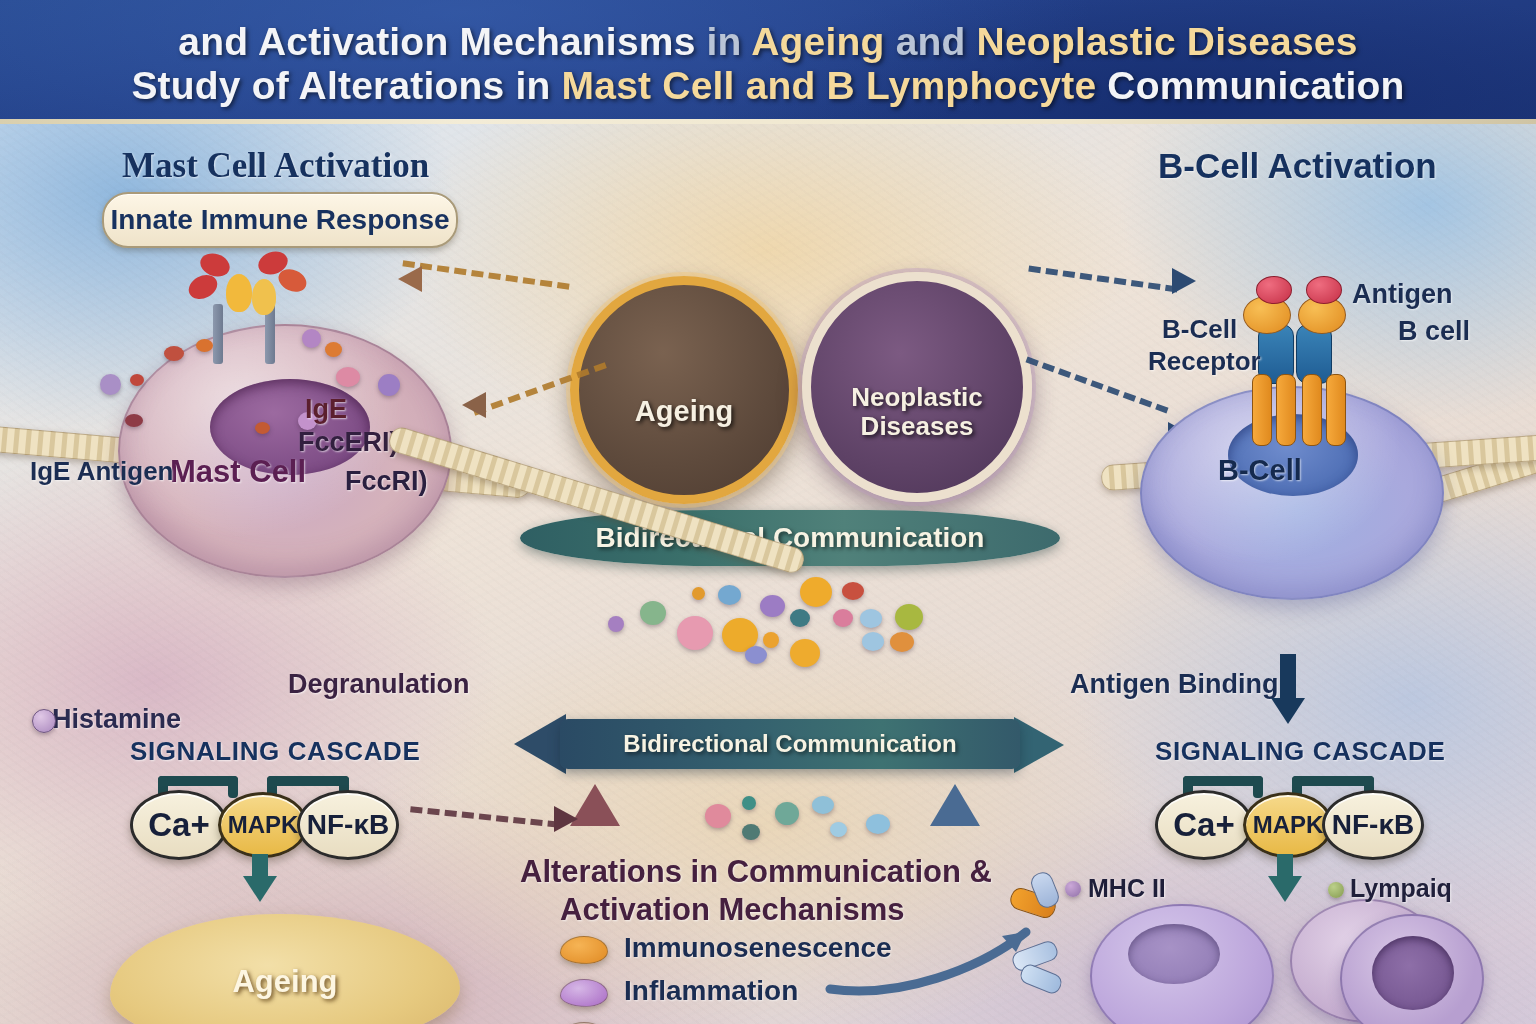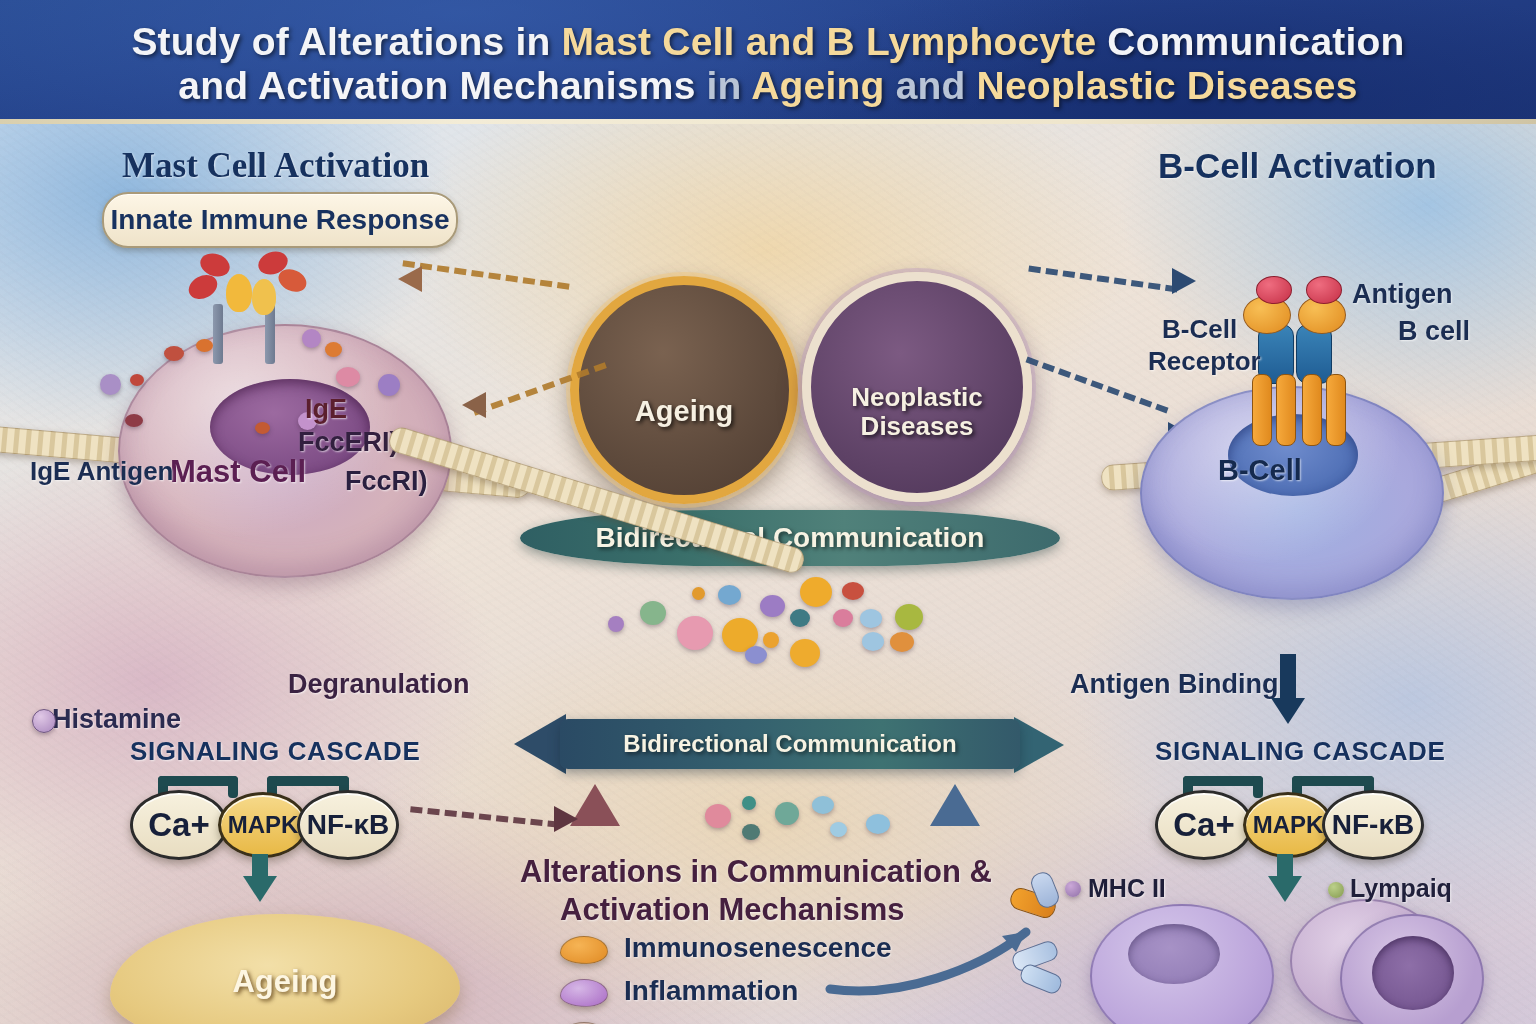--- a/index.html
+++ b/index.html
@@ -210,24 +210,24 @@
     background:linear-gradient(180deg,#3a84b8,#1f5c93);border:1.5px solid #123c63;}
   .granule{position:absolute;border-radius:50%;box-shadow:0 2px 4px rgba(60,40,60,.35);}
 </style>
 </head>
 <body>
 
 <div id="poster">
 
   <div class="titlebar">
     <div class="title-line">
+      <span class="t-white">and Activation Mechanisms</span><span class="t-grey"> in </span><span class="t-gold">Ageing</span><span class="t-grey"> and </span><span class="t-gold">Neoplastic Diseases</span>
+    </div>
+    <div class="title-line">
       <span class="t-white">Study of Alterations in </span><span class="t-gold">Mast Cell and B Lymphocyte</span><span class="t-white"> Communication</span>
-    </div>
-    <div class="title-line">
-      <span class="t-white">and Activation Mechanisms</span><span class="t-grey"> in </span><span class="t-gold">Ageing</span><span class="t-grey"> and </span><span class="t-gold">Neoplastic Diseases</span>
     </div>
   </div>
 
   <div class="canvas">
     <div class="paper-grain"></div>
 
     <div class="hd" style="left:122px;top:22px;font-size:35px;font-family:Liberation Serif, serif;">Mast Cell Activation</div>
     <div class="pill" style="left:102px;top:68px;width:352px;height:52px;font-size:28px;">Innate Immune Response</div>
 
     <div class="membrane" style="left:-30px;top:300px;width:560px;transform:rotate(5deg);transform-origin:left center;"></div>

